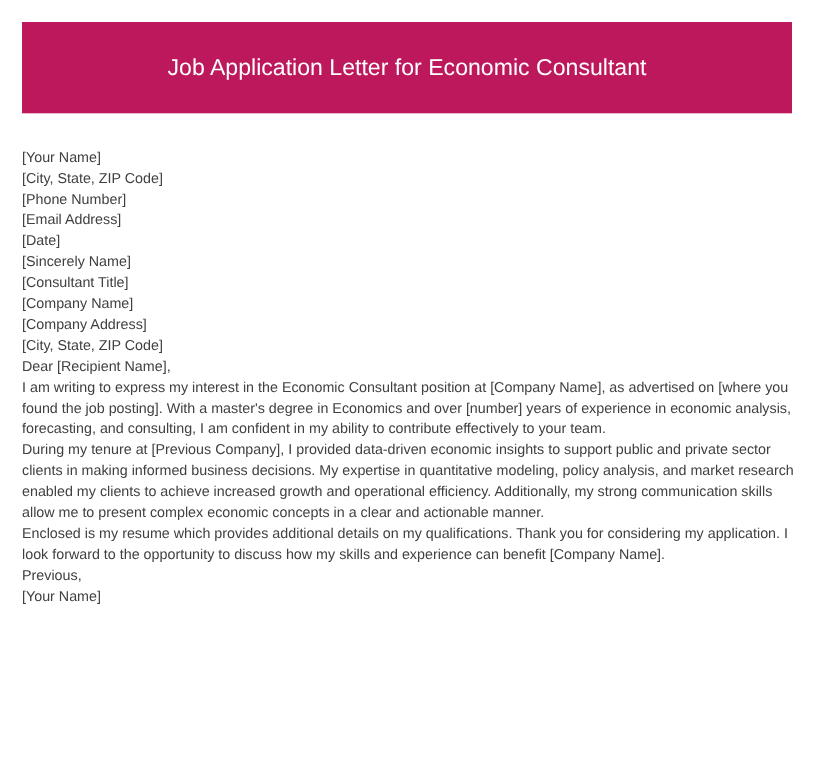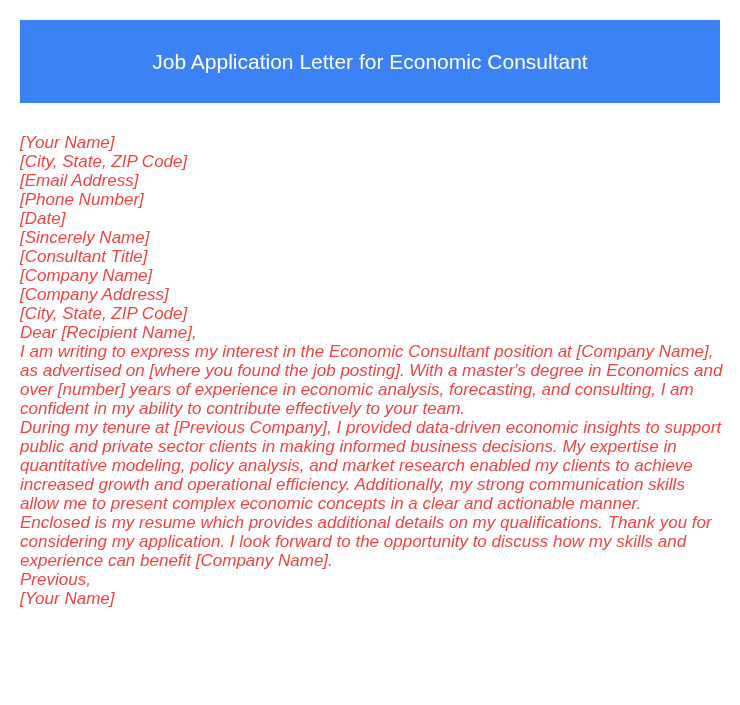--- a/index.html
+++ b/index.html
@@ -13,60 +13,59 @@
       position: relative;
       overflow: hidden;
       font-family: "Liberation Sans", sans-serif;
     }
     .header {
       position: absolute;
       left: 20px;
       top: 20px;
       width: 700px;
       height: 83px;
-      background: #3b82f6;
+      background: #be185d;
       display: flex;
       align-items: center;
       justify-content: center;
     }
     .header-title {
       color: #ffffff;
       font-size: 21px;
       font-family: "Liberation Sans", sans-serif;
       letter-spacing: 0px;
     }
     .letter {
       position: absolute;
       left: 20px;
       top: 133px;
       width: 705px;
-      color: #ef4444;
-      font-size: 17px;
+      color: #404040;
+      font-size: 13px;
       line-height: 19px;
       font-family: "Liberation Sans", sans-serif;
-      font-style: italic;
     }
     .line, .para {
       display: block;
       margin: 0;
       padding: 0;
     }
   </style>
 </head>
 <body>
 
 <div class="header">
   <div class="header-title">Job Application Letter for Economic Consultant</div>
 </div>
 
 <div class="letter">
   <span class="line">[Your Name]</span>
   <span class="line">[City, State, ZIP Code]</span>
+  <span class="line">[Phone Number]</span>
   <span class="line">[Email Address]</span>
-  <span class="line">[Phone Number]</span>
   <span class="line">[Date]</span>
   <span class="line">[Sincerely Name]</span>
   <span class="line">[Consultant Title]</span>
   <span class="line">[Company Name]</span>
   <span class="line">[Company Address]</span>
   <span class="line">[City, State, ZIP Code]</span>
   <span class="line">Dear [Recipient Name],</span>
   <p class="para">I am writing to express my interest in the Economic Consultant position at [Company Name], as advertised on [where you found the job posting]. With a master's degree in Economics and over [number] years of experience in economic analysis, forecasting, and consulting, I am confident in my ability to contribute effectively to your team.</p>
   <p class="para">During my tenure at [Previous Company], I provided data-driven economic insights to support public and private sector clients in making informed business decisions. My expertise in quantitative modeling, policy analysis, and market research enabled my clients to achieve increased growth and operational efficiency. Additionally, my strong communication skills allow me to present complex economic concepts in a clear and actionable manner.</p>
   <p class="para">Enclosed is my resume which provides additional details on my qualifications. Thank you for considering my application. I look forward to the opportunity to discuss how my skills and experience can benefit [Company Name].</p>

